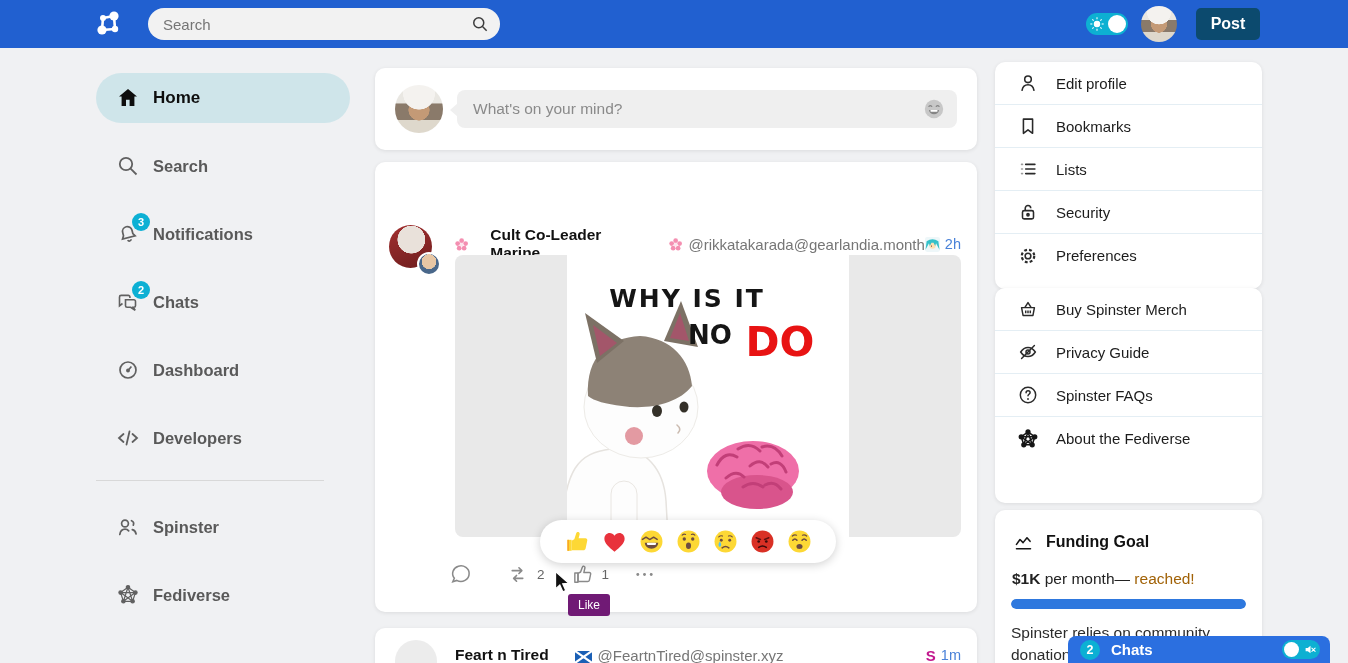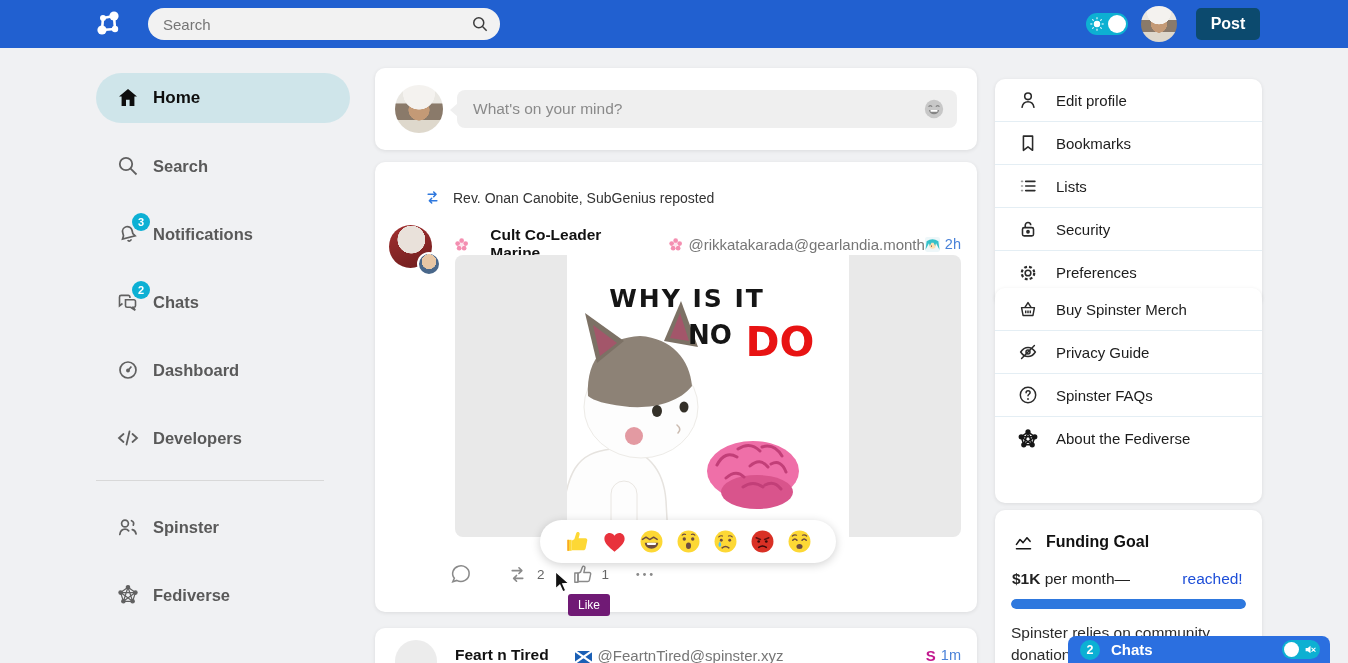--- a/index.html
+++ b/index.html
@@ -82,33 +82,33 @@
   .cursor { position:absolute; left:179px; top:408px; z-index:9; }
 
   
   .next-card { left:375px; top:628px; width:602px; height:90px; }
   .next-avatar { position:absolute; left:20px; top:12px; width:42px; height:42px; border-radius:50%; background:#ececec; }
   .next-head { position:absolute; left:80px; top:18px; width:506px; display:flex; align-items:center; }
   .s-glyph { font-size:15px; font-weight:800; color:#c2188e; }
 
   
   .rmenu { left:995px; width:267px; }
-  .rmenu1 { top:79px; height:227px; }
+  .rmenu1 { top:62px; height:227px; }
   .rmenu2 { top:288px; height:215px; }
   .rrow { height:43px; display:flex; align-items:center; padding-left:22px; gap:17px; border-bottom:1px solid #e4eef4; cursor:pointer; }
   .rrow:last-child { border-bottom:none; }
   .rrow .lbl { font-size:15px; color:#1c1c1c; font-weight:500; }
   .ico22 { width:22px; height:22px; flex:none; }
 
   .funding { left:995px; top:510px; width:267px; height:200px; }
   .fund-title { position:absolute; left:18px; top:23px; display:flex; align-items:flex-start; gap:12px; }
   .fund-title .t { font-size:16px; font-weight:bold; color:#111; }
   .fund-line { position:absolute; left:17px; top:60px; font-size:15.5px; color:#222; }
   .fund-line b { font-weight:bold; }
-  .fund-line a { color:#1d4ed8; text-decoration:none; cursor:pointer;margin-left:48px; }
+  .fund-line a { color:#a16207; text-decoration:none; cursor:pointer; }
   .fund-bar { position:absolute; left:16px; top:89px; width:235px; height:10px; border-radius:5px; background:#d6e6f8; overflow:hidden; }
   .fund-bar .fill { height:100%; width:100%; background:#2e78de; border-radius:5px; }
   .fund-desc { position:absolute; left:16px; top:112px; width:235px; font-size:15.5px; line-height:22px; color:#2b2b2b; }
 
   
   .chats-bar { position:absolute; left:1068px; top:636px; width:262px; height:27px; background:#2b6fe0; border-radius:8px 8px 0 0;
     display:flex; align-items:center; z-index:60; cursor:pointer; }
   .chats-badge { margin-left:12px; width:20px; height:20px; border-radius:50%; background:#0cb0d4; color:#fff; font-size:12.5px;
     font-weight:bold; display:flex; align-items:center; justify-content:center; }
   .chats-lbl { color:#fff; font-weight:bold; font-size:15px; margin-left:11px; }
@@ -272,29 +272,20 @@
         <circle cx="12" cy="12" r="10" fill="#c7c7c7"></circle>
         <path d="M6.5 9.2q1.5-1.8 3 0M14.5 9.2q1.5-1.8 3 0" stroke="#858585" stroke-width="1.4" fill="none" stroke-linecap="round"></path>
         <path d="M6.5 13a5.5 4.6 0 0 0 11 0z" fill="#858585"></path>
           <rect x="8" y="13" width="8" height="2" rx="1" fill="#fff"></rect>
       </svg>
     </span>
   </div>
 </div>
 
 <div class="card post-card">
-  <div class="repost-row">
-    <span style="width:19px;height:19px">
-      <svg viewBox="0 0 24 24" fill="none" stroke="#2e78de" stroke-width="1.9" stroke-linecap="round" stroke-linejoin="round">
-        <path d="M6.5 8h9.5M13.5 5l3 3-3 3"></path>
-          <path d="M17.5 16H8M11 19l-3-3 3-3"></path>
-      </svg>
-    </span>
-    <span class="txt">Rev. Onan Canobite, SubGenius reposted</span>
-  </div>
 
   <div class="post-avatar"></div>
   <div class="post-avatar-mini"></div>
 
   <div class="post-head">
     <span class="flower" aria-label="🌸">
       <svg viewBox="0 0 14 14">
           <g fill="#f48fb1">
             <circle cx="7" cy="2.8" r="2.5"></circle>
             <circle cx="11.2" cy="5.9" r="2.5"></circle>

